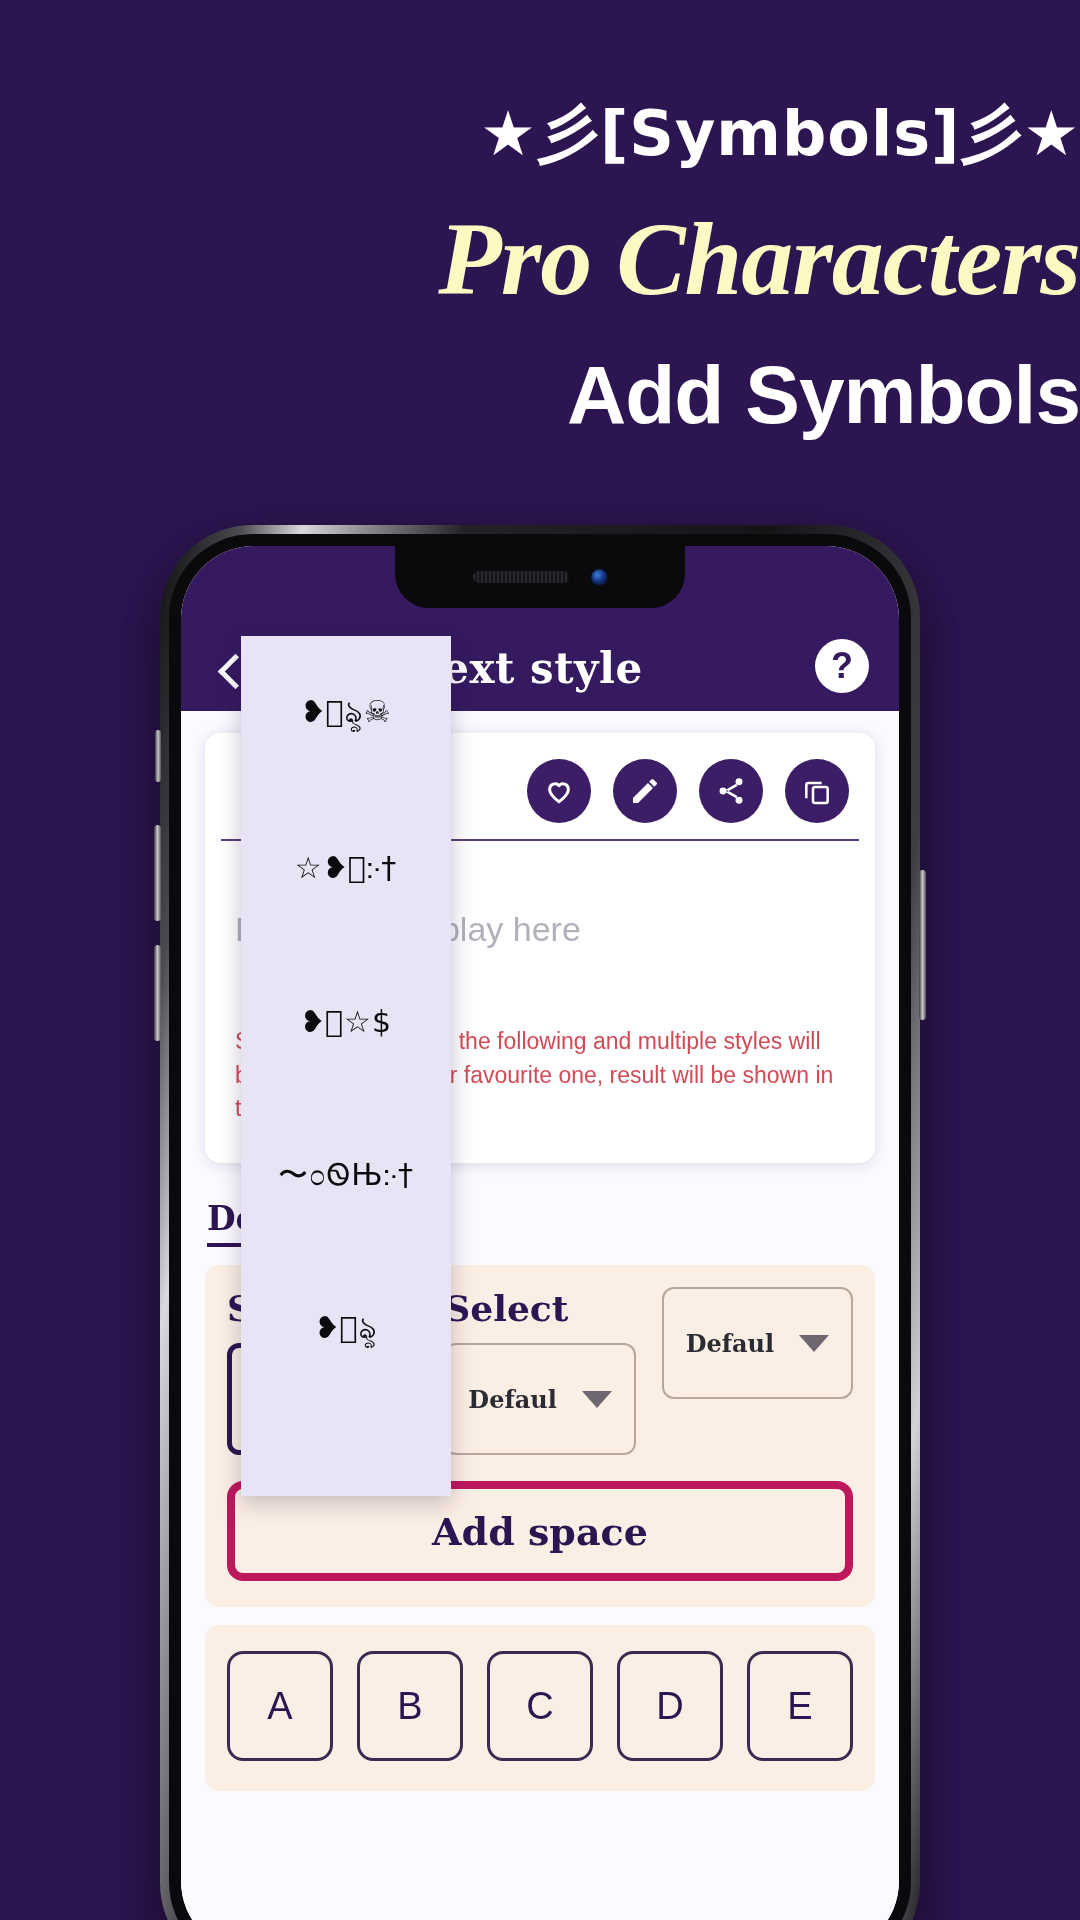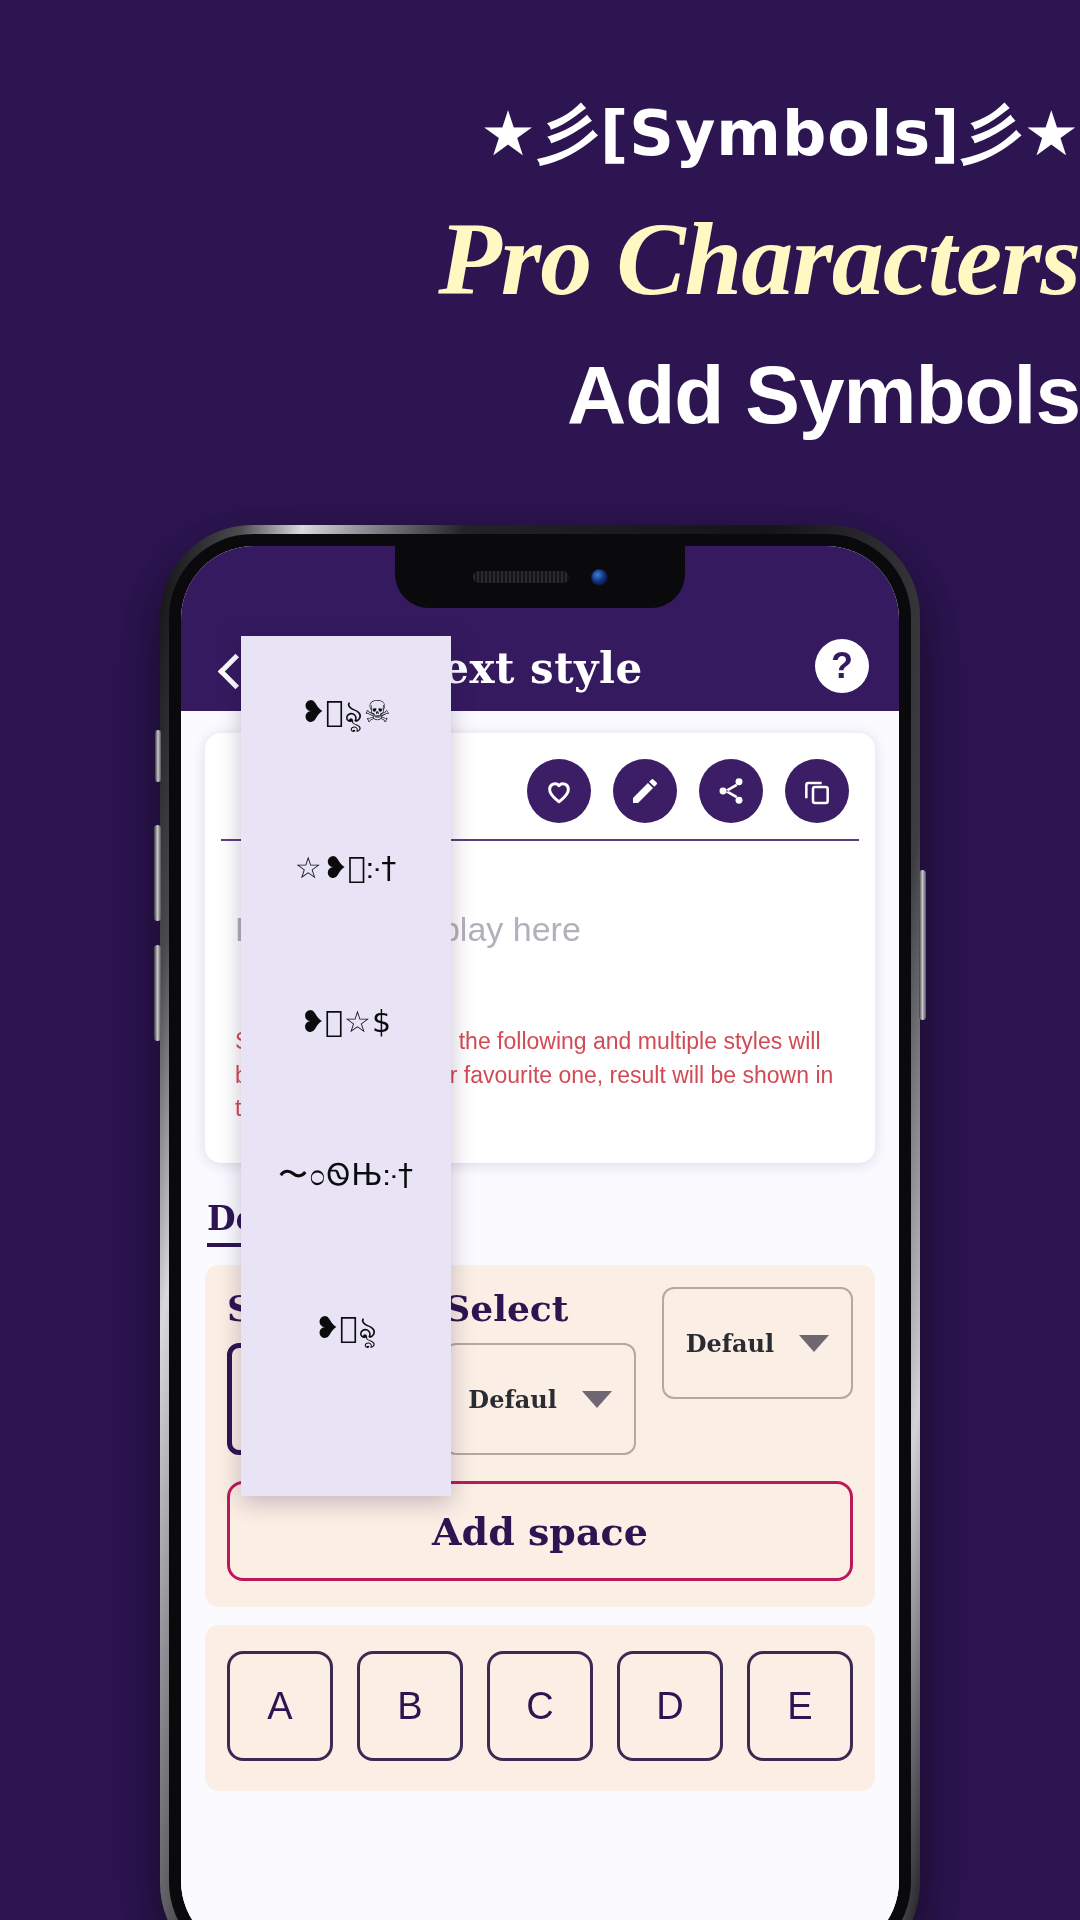--- a/index.html
+++ b/index.html
@@ -290,21 +290,21 @@
     border-top: 17px solid #6e6670;
   }
   .caret.up {
     border-left: 15px solid transparent;
     border-right: 15px solid transparent;
     border-bottom: 17px solid #6b55b8;
   }
   .add-space-btn {
     margin-top: 26px;
     height: 100px;
-    border: 3px solid #be185d;
+    border: 8px solid #be185d;
     border-radius: 16px;
     display: flex;
     align-items: center;
     justify-content: center;
     color: #2d1552;
     font-family: "DejaVu Serif", serif;
     font-weight: 700;
     font-size: 38px;
     background: #fbeee4;
   }

